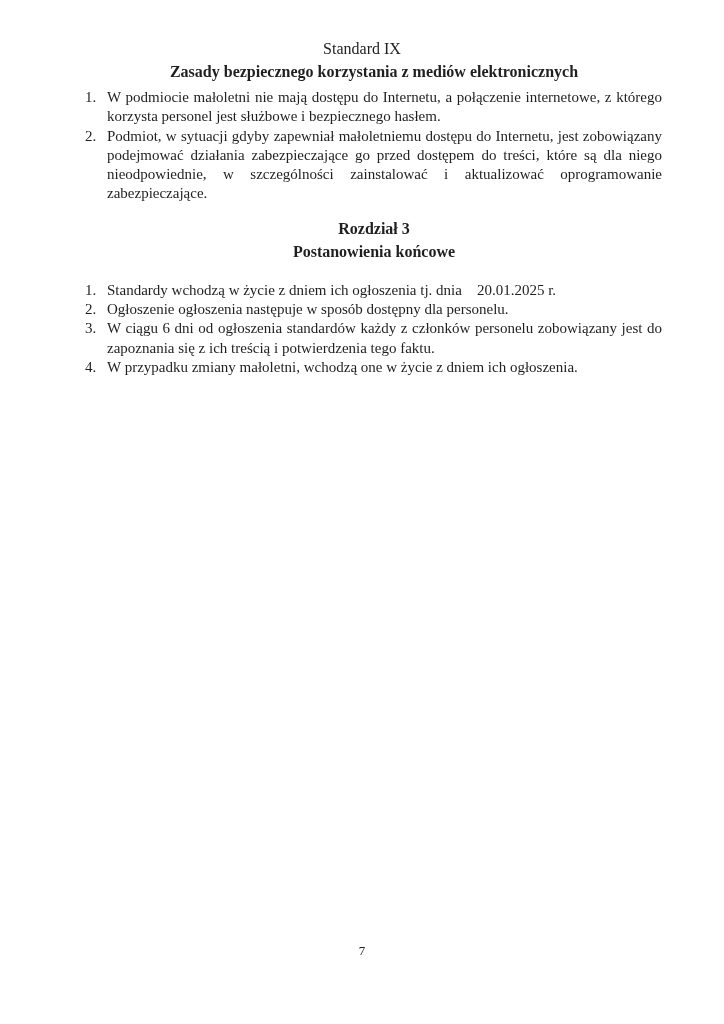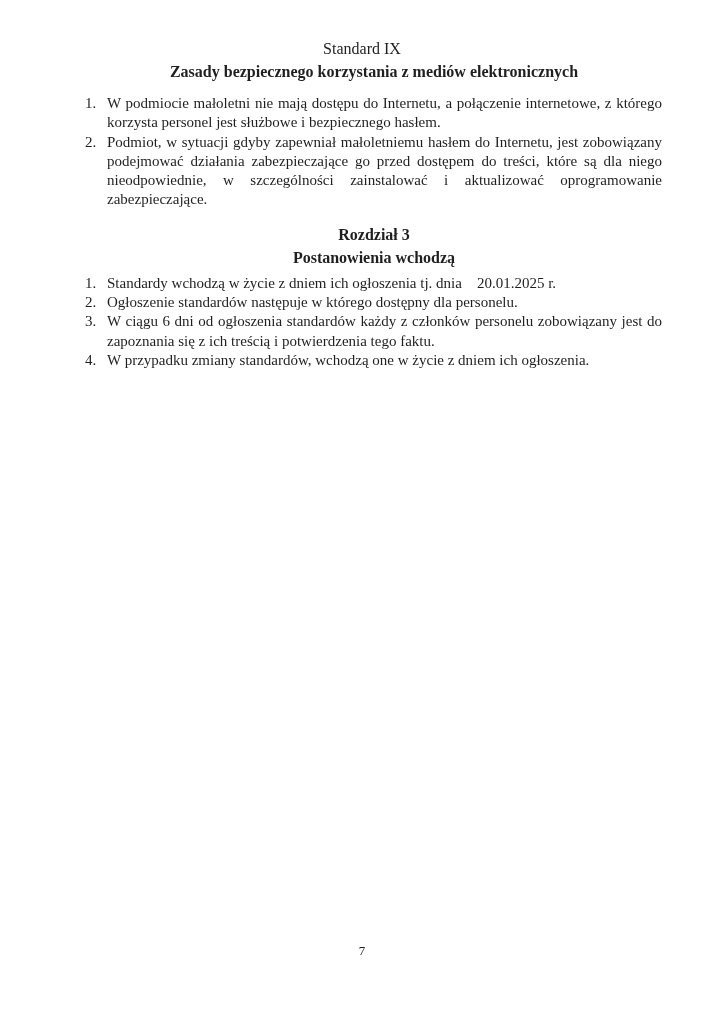--- a/index.html
+++ b/index.html
@@ -26,25 +26,25 @@
     line-height: 23px;
   }
   .heading-regular {
     font-weight: normal;
   }
   .heading-bold {
     font-weight: bold;
     padding-left: 24px;
   }
   .heading-block.first {
-    margin-bottom: 11px;
+    margin-bottom: 5px;
   }
   .heading-block.second {
     margin-top: 13px;
-    margin-bottom: 5px;
+    margin-bottom: 18px;
   }
   ol.doc-list {
     counter-reset: li;
     list-style: none;
     margin: 0 62px 0 85px;
     padding: 0;
     font-size: 15px;
     line-height: 19.3px;
   }
   ol.doc-list li {
@@ -74,30 +74,30 @@
 
 <div class="page">
 
   <div class="heading-block first">
     <div class="heading-line heading-regular">Standard IX</div>
     <div class="heading-line heading-bold">Zasady bezpiecznego korzystania z mediów elektronicznych</div>
   </div>
 
   <ol class="doc-list">
     <li>W podmiocie małoletni nie mają dostępu do Internetu, a połączenie internetowe, z którego korzysta personel jest służbowe i bezpiecznego hasłem.</li>
-    <li>Podmiot, w sytuacji gdyby zapewniał małoletniemu hasłem do Internetu, jest zobowiązany podejmować działania zabezpieczające go przed dostępem do treści, które są dla niego nieodpowiednie, w szczególności zainstalować i aktualizować oprogramowanie zabezpieczające.</li>
+    <li>Podmiot, w sytuacji gdyby zapewniał małoletniemu dostępu do Internetu, jest zobowiązany podejmować działania zabezpieczające go przed dostępem do treści, które są dla niego nieodpowiednie, w szczególności zainstalować i aktualizować oprogramowanie zabezpieczające.</li>
   </ol>
 
   <div class="heading-block second">
     <div class="heading-line heading-bold">Rozdział 3</div>
-    <div class="heading-line heading-bold">Postanowienia wchodzą</div>
+    <div class="heading-line heading-bold">Postanowienia końcowe</div>
   </div>
 
   <ol class="doc-list">
     <li>Standardy wchodzą w życie z dniem ich ogłoszenia tj. dnia &nbsp;&nbsp;&nbsp;20.01.2025 r.</li>
-    <li>Ogłoszenie standardów następuje w którego dostępny dla personelu.</li>
+    <li>Ogłoszenie ogłoszenia następuje w sposób dostępny dla personelu.</li>
     <li>W ciągu 6 dni od ogłoszenia standardów każdy z członków personelu zobowiązany jest do zapoznania się z ich treścią i potwierdzenia tego faktu.</li>
-    <li>W przypadku zmiany standardów, wchodzą one w życie z dniem ich ogłoszenia.</li>
+    <li>W przypadku zmiany małoletni, wchodzą one w życie z dniem ich ogłoszenia.</li>
   </ol>
 
   <div class="page-number">7</div>
 
 </div>
 
 </body></html>

